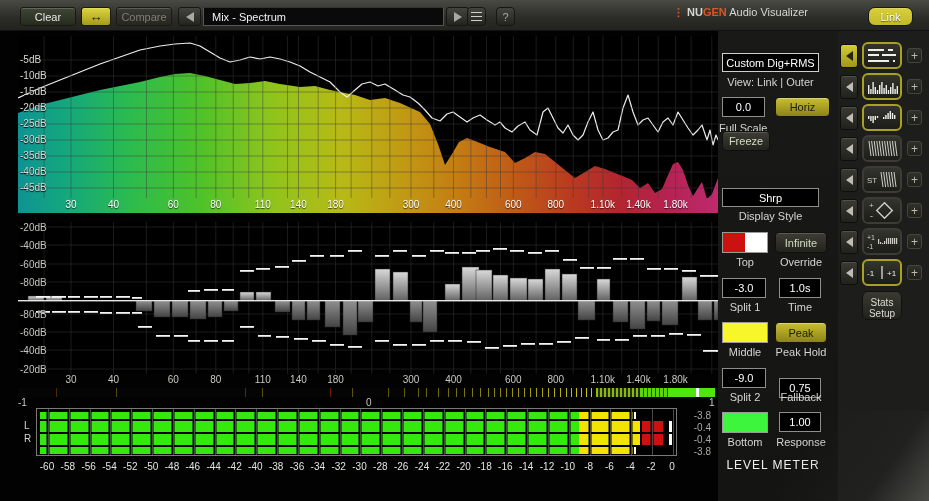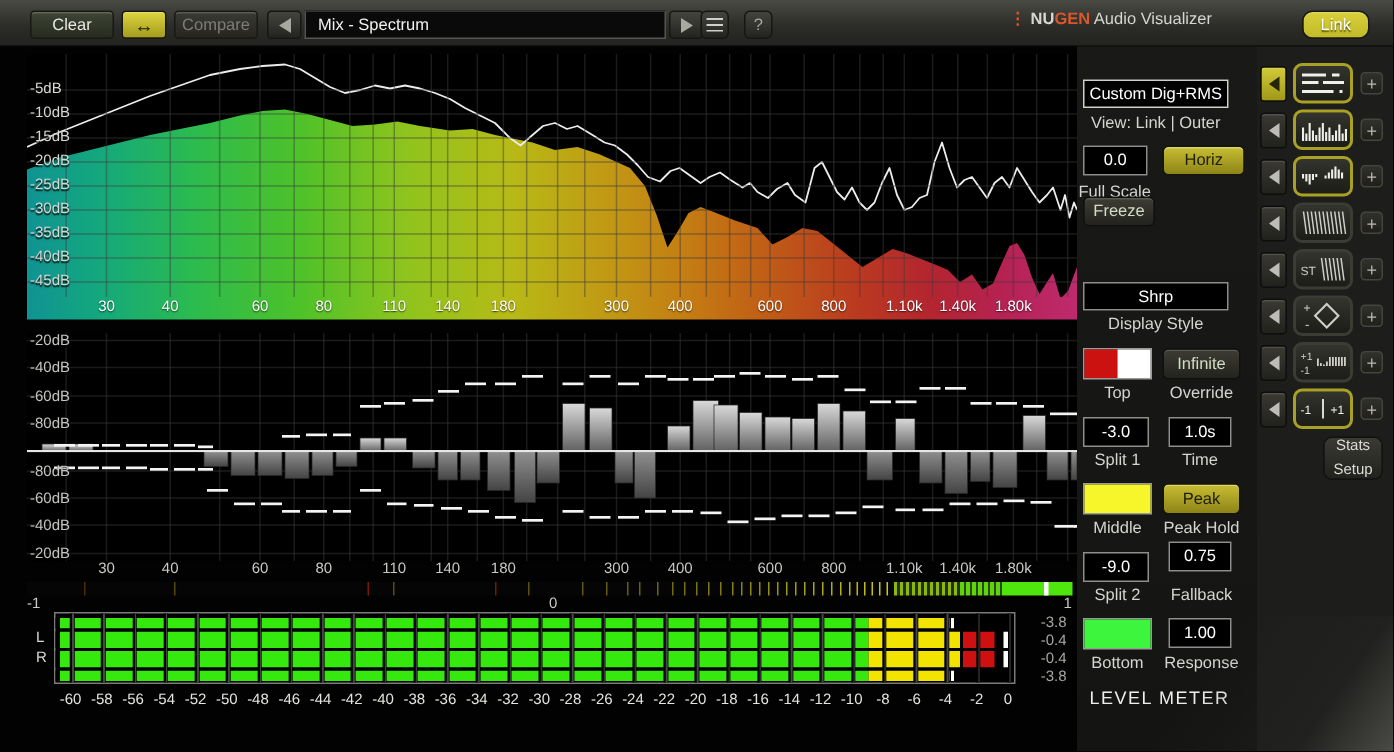--- a/index.html
+++ b/index.html
@@ -60,21 +60,21 @@
     background:linear-gradient(#3a3a33,#22221d);display:flex;align-items:center;justify-content:center;box-shadow:inset 0 1px 0 rgba(255,255,255,.12);}
   .rarrow.sel{background:linear-gradient(#d3cb38,#a09718);}
   .rarrow .tri{width:0;height:0;border-top:5px solid transparent;border-bottom:5px solid transparent;border-right:7px solid #bdbdb5;}
   .rarrow.sel .tri{border-right-color:#26260e;}
   .ricon{position:absolute;left:24px;top:0;width:40px;height:27px;border-radius:6px;
     background:linear-gradient(#34342e,#1c1c18);border:2px solid #3c3c35;display:flex;align-items:center;justify-content:center;}
   .ricon.sel{border-color:#a9a125;}
   .rplus{position:absolute;left:69px;top:6px;width:15px;height:15px;border-radius:3px;border:1px solid #454540;
     background:linear-gradient(#31312c,#202019);color:#b8b8b0;font-size:12px;line-height:12px;display:flex;align-items:center;justify-content:center;}
   .stats{position:absolute;left:24px;width:40px;height:29px;border-radius:6px;background:linear-gradient(#3a3a33,#22221d);
-    border:1px solid #111;color:#dcdcd4;font-size:10px;line-height:11px;text-align:center;display:flex;flex-direction:column;align-items:center;justify-content:space-between;margin-left:20px;}
+    border:1px solid #111;color:#dcdcd4;font-size:10px;line-height:11px;text-align:center;display:flex;flex-direction:column;align-items:center;justify-content:flex-end;}
   .corner{position:absolute;right:0;bottom:0;width:300px;height:90px;
     background:linear-gradient(305deg,#4a4a46 0%,rgba(40,40,38,.35) 18%,transparent 45%);}
 </style>
 </head>
 <body>
 
 <div class="app">
 
   <div class="topbar">
     <div class="tb-btn" style="left:20px;width:56px;">Clear</div>
@@ -525,21 +525,21 @@
     <div class="plabel" style="left:58px;top:270px;width:48px;">Time</div>
 
     <div class="swatch" style="left:4px;top:291px;width:46px;height:21px;">
         <div id="swMid" style="width: 100%; height: 100%; background: rgb(246, 246, 42);"></div>
       </div>
     <div class="pbtn-y" style="left:57px;top:291px;width:52px;height:21px;">Peak</div>
     <div class="plabel" style="left:4px;top:315px;width:46px;">Middle</div>
     <div class="plabel" style="left:48px;top:315px;width:70px;">Peak Hold</div>
 
     <div class="pbox" style="left:4px;top:337px;width:44px;height:20px;">-9.0</div>
-    <div class="pbox" style="left:61px;top:330px;width:42px;height:20px;">0.75</div>
+    <div class="pbox" style="left:61px;top:347px;width:42px;height:20px;">0.75</div>
     <div class="plabel" style="left:4px;top:360px;width:46px;">Split 2</div>
     <div class="plabel" style="left:52px;top:360px;width:62px;">Fallback</div>
 
     <div class="swatch" style="left:4px;top:381px;width:46px;height:21px;">
         <div id="swBot" style="width: 100%; height: 100%; background: rgb(60, 245, 60);"></div>
       </div>
     <div class="pbox" style="left:61px;top:381px;width:42px;height:20px;">1.00</div>
     <div class="plabel" style="left:4px;top:405px;width:46px;">Bottom</div>
     <div class="plabel" style="left:48px;top:405px;width:70px;">Response</div>
 

